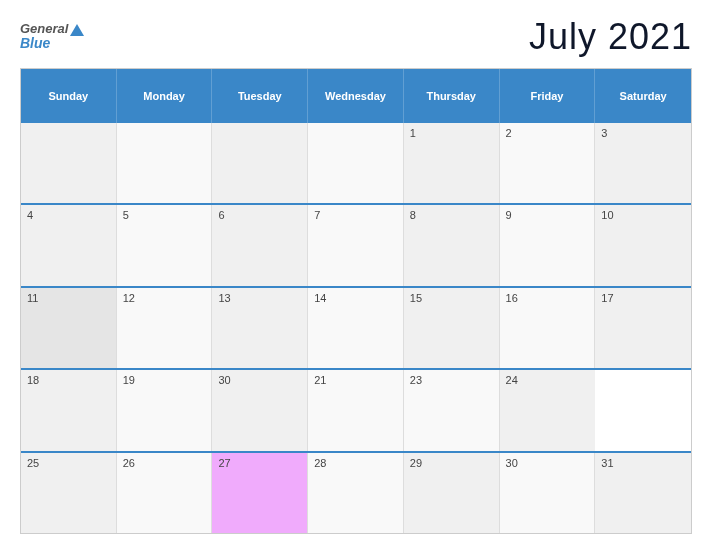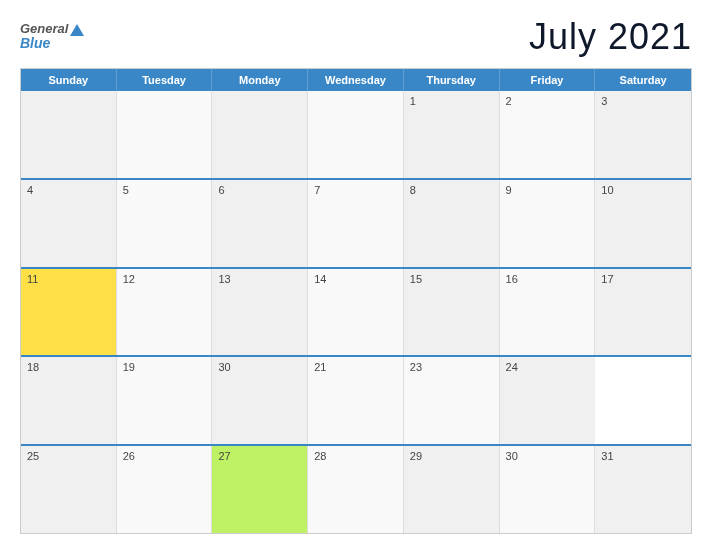--- a/index.html
+++ b/index.html
@@ -70,21 +70,21 @@
       display: grid;
       grid-template-columns: repeat(7, 1fr);
       background: #3a87c8;
     }
 
     .calendar-header .day-name {
       color: #fff;
       font-size: 11px;
       font-weight: bold;
       text-align: center;
-      padding: 5px 2px;
+      padding: 21px 2px;
       border-right: 1px solid rgba(255,255,255,0.2);
     }
 
     .calendar-header .day-name:last-child {
       border-right: none;
     }
 
     .calendar-body {
       display: flex;
       flex-direction: column;
@@ -154,22 +154,22 @@
     </div>
   </div>
 
   <div class="month-title">July 2021</div>
 
 </div>
 
 <div class="calendar">
   <div class="calendar-header">
   <div class="day-name">Sunday</div>
+      <div class="day-name">Monday</div>
       <div class="day-name">Tuesday</div>
-      <div class="day-name">Monday</div>
       <div class="day-name">Wednesday</div>
       <div class="day-name">Thursday</div>
       <div class="day-name">Friday</div>
       <div class="day-name">Saturday</div>
     </div>
   <div class="calendar-body">
   <div class="calendar-row">
         <div class="calendar-cell empty" style="background: rgb(240, 240, 240);"></div>
         <div class="calendar-cell empty" style="background: rgb(249, 249, 249);"></div>
         <div class="calendar-cell empty" style="background: rgb(240, 240, 240);"></div>
@@ -201,21 +201,21 @@
           <span class="date-num">8</span>
         </div>
         <div class="calendar-cell" style="background: rgb(249, 249, 249);">
           <span class="date-num">9</span>
         </div>
         <div class="calendar-cell" style="background: rgb(240, 240, 240);">
           <span class="date-num">10</span>
         </div>
       </div>
       <div class="calendar-row">
-        <div class="calendar-cell" style="background: #fde047;">
+        <div class="calendar-cell" style="background: #e5e5e5;">
           <span class="date-num">11</span>
         </div>
         <div class="calendar-cell" style="background: rgb(249, 249, 249);">
           <span class="date-num">12</span>
         </div>
         <div class="calendar-cell" style="background: rgb(240, 240, 240);">
           <span class="date-num">13</span>
         </div>
         <div class="calendar-cell" style="background: rgb(249, 249, 249);">
           <span class="date-num">14</span>
@@ -250,21 +250,21 @@
           <span class="date-num">24</span>
         </div>
       </div>
       <div class="calendar-row">
         <div class="calendar-cell" style="background: rgb(240, 240, 240);">
           <span class="date-num">25</span>
         </div>
         <div class="calendar-cell" style="background: rgb(249, 249, 249);">
           <span class="date-num">26</span>
         </div>
-        <div class="calendar-cell" style="background: #bef264;">
+        <div class="calendar-cell" style="background: #f0abfc;">
           <span class="date-num">27</span>
         </div>
         <div class="calendar-cell" style="background: rgb(249, 249, 249);">
           <span class="date-num">28</span>
         </div>
         <div class="calendar-cell" style="background: rgb(240, 240, 240);">
           <span class="date-num">29</span>
         </div>
         <div class="calendar-cell" style="background: rgb(249, 249, 249);">
           <span class="date-num">30</span>

